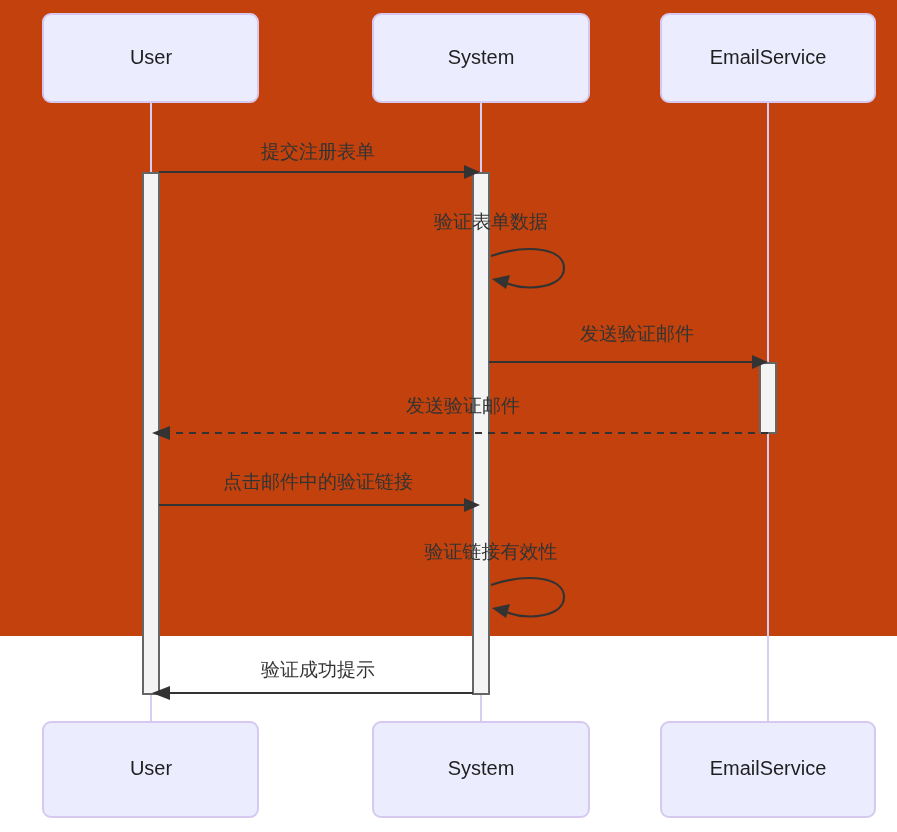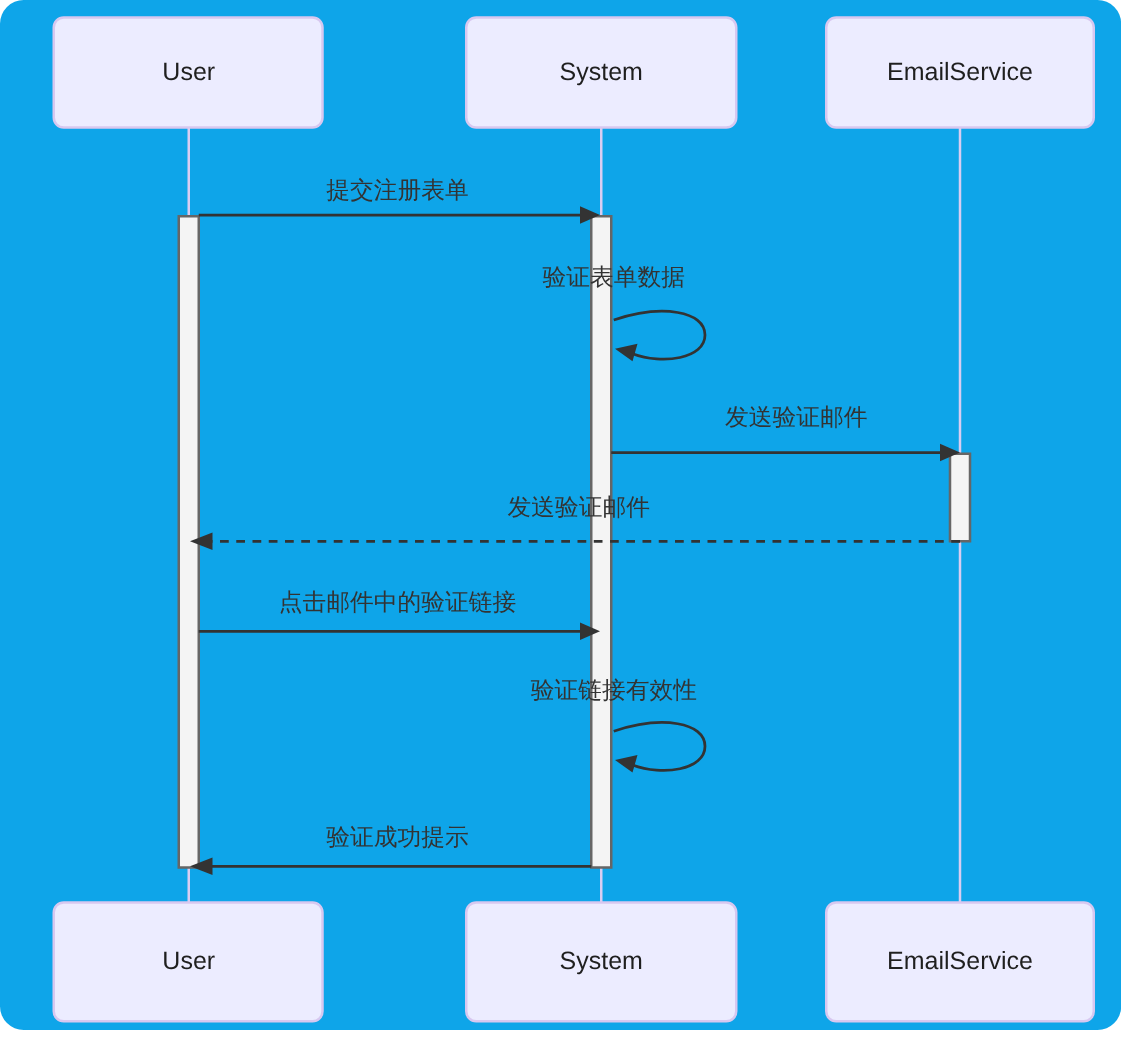--- a/index.html
+++ b/index.html
@@ -9,23 +9,22 @@
   }
   body {
     width: 897px;
     height: 832px;
     font-family: "Liberation Sans", "DejaVu Sans", sans-serif;
     overflow: hidden;
   }
   #diagram-root {
     position: relative;
     width: 897px;
-    height: 824px;
-    background: #0ea5e9;
-    border-radius: 19px;
+    height: 636px;
+    background: #c2410c;
   }
   svg.seq-svg {
     display: block;
     width: 897px;
     height: 832px;
   }
   .actor-box {
     fill: #ECECFF;
     stroke: #D7C8F0;
     stroke-width: 2;

